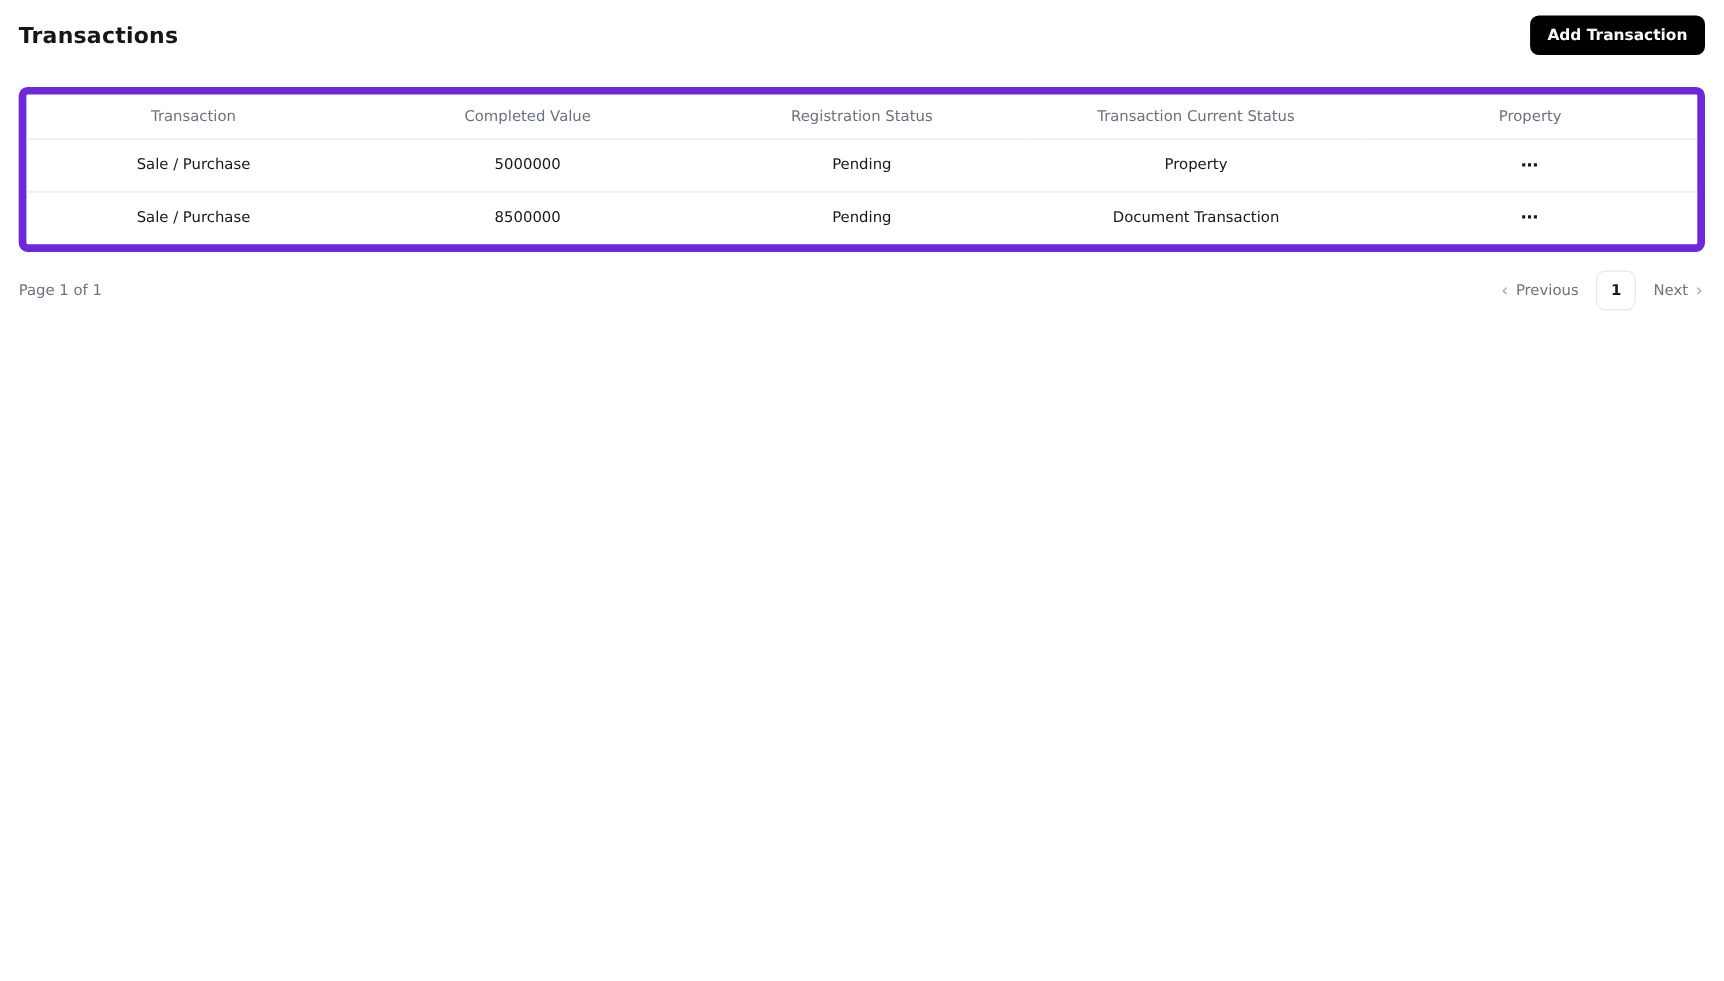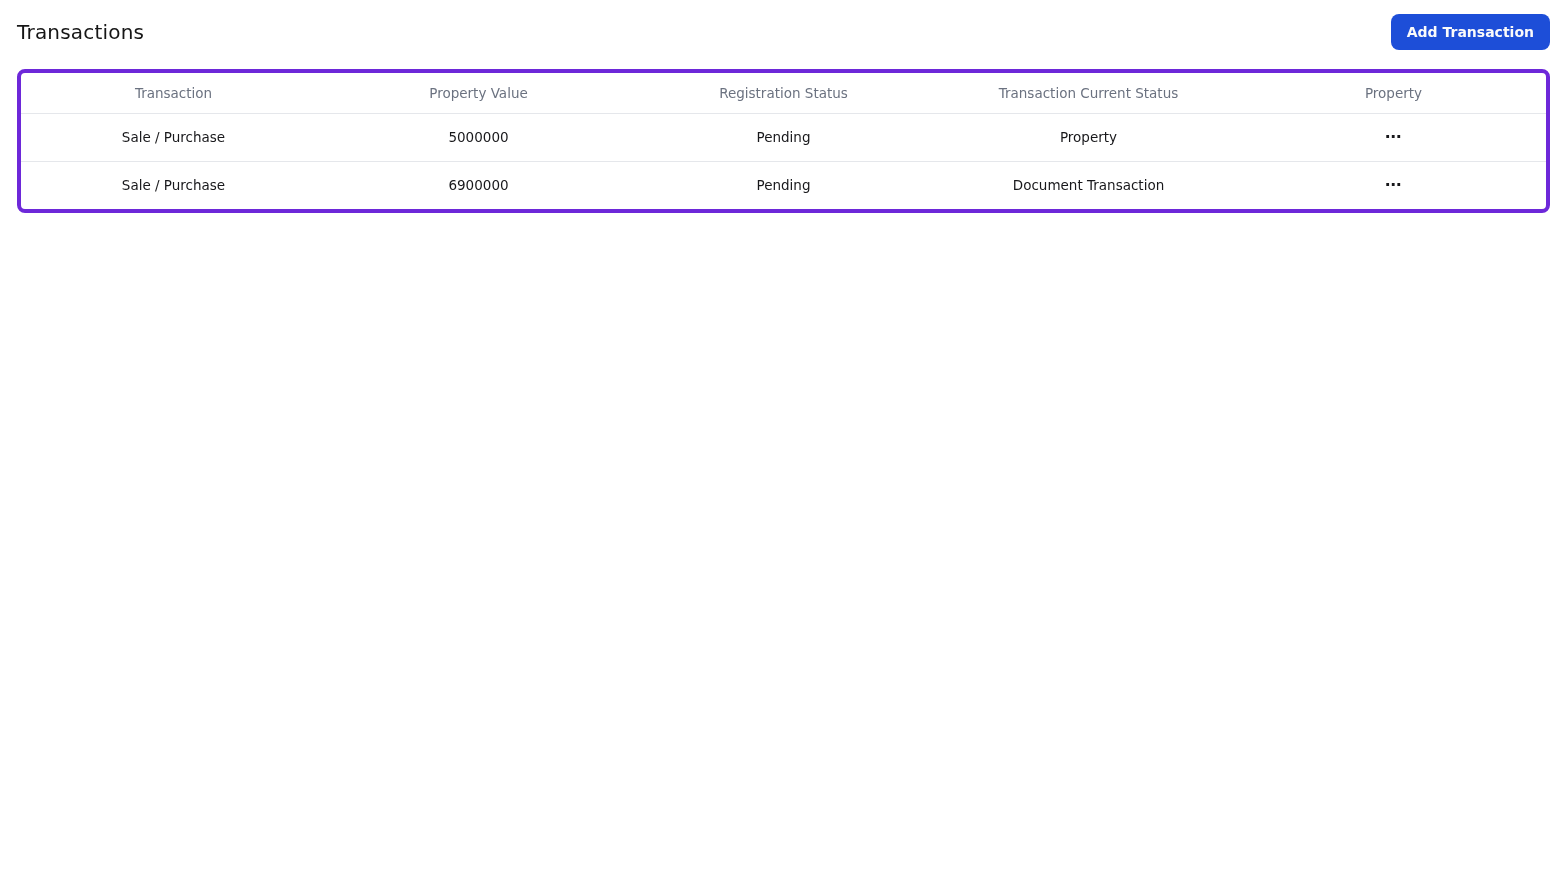--- a/index.html
+++ b/index.html
@@ -17,41 +17,41 @@
     padding: 12px 17px;
   }
   .page-header {
     display: flex;
     justify-content: space-between;
     align-items: center;
     height: 40px;
   }
   .page-title {
     font-size: 20px;
-    font-weight: normal;
+    font-weight: bold;
     color: #161616;
     letter-spacing: 0.2px;
   }
   .add-btn {
-    background: #1d4ed8;
+    background: #000000;
     color: #fafafa;
     border: none;
     border-radius: 8px;
     height: 36px;
     padding: 0 16px;
     font-size: 14px;
     font-weight: 600;
     font-family: inherit;
     cursor: pointer;
     display: inline-flex;
     align-items: center;
   }
   .table-wrap {
-    margin-top: 17px;
-    border: 4px solid #6d28d9;
+    margin-top: 27px;
+    border: 7px solid #6d28d9;
     border-radius: 8px;
     overflow: hidden;
   }
   table {
     width: 100%;
     border-collapse: collapse;
     font-size: 13.5px;
   }
   th, td {
     text-align: center;
@@ -140,47 +140,61 @@
   <div class="page-header">
     <div class="page-title">Transactions</div>
     <button class="add-btn">Add Transaction</button>
   </div>
 
   <div class="table-wrap">
     <table>
       <thead>
         <tr>
           <th>Transaction</th>
-          <th>Property Value</th>
+          <th>Completed Value</th>
           <th>Registration Status</th>
           <th>Transaction Current Status</th>
           <th>Property</th>
         </tr>
       </thead>
       <tbody>
         <tr>
           <td>Sale / Purchase</td>
           <td>5000000</td>
           <td>Pending</td>
           <td>Property</td>
           <td>
             <button class="row-actions-btn">
               <span>⋯</span>
             </button>
           </td>
         </tr>
         <tr>
           <td>Sale / Purchase</td>
-          <td>6900000</td>
+          <td>8500000</td>
           <td>Pending</td>
           <td>Document Transaction</td>
           <td>
             <button class="row-actions-btn">
               <span>⋯</span>
             </button>
           </td>
         </tr>
       </tbody>
     </table>
   </div>
 
+  <div class="pagination-bar">
+    <div class="page-summary">Page 1 of 1</div>
+    <div class="pager">
+      <button class="pager-link">
+        <span class="pager-chevron">‹</span>
+        <span>Previous</span>
+      </button>
+      <button class="page-number-btn">1</button>
+      <button class="pager-link">
+        <span>Next</span>
+        <span class="pager-chevron">›</span>
+      </button>
+    </div>
+  </div>
 
 </div>
 
 </body></html>

